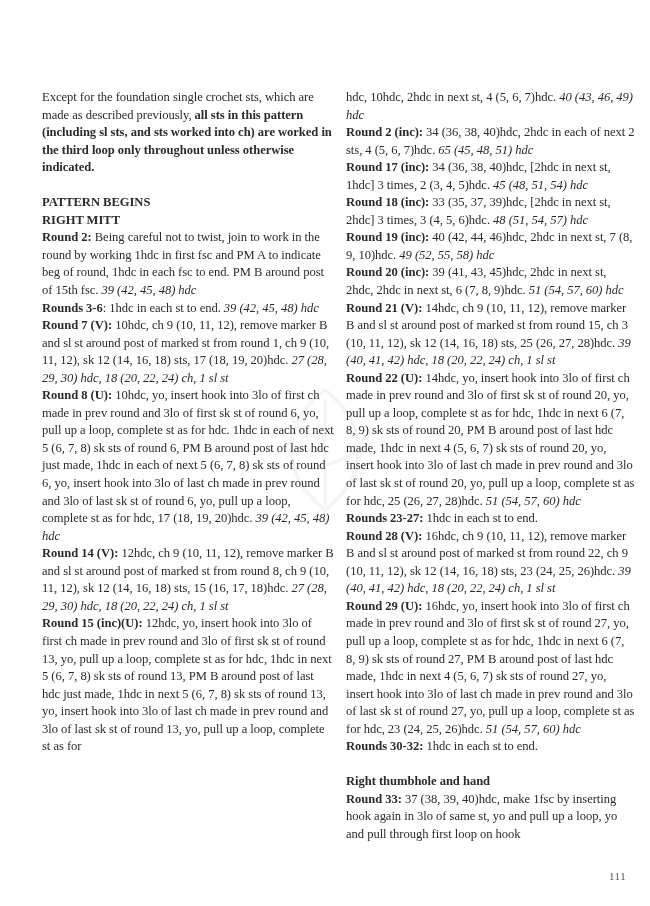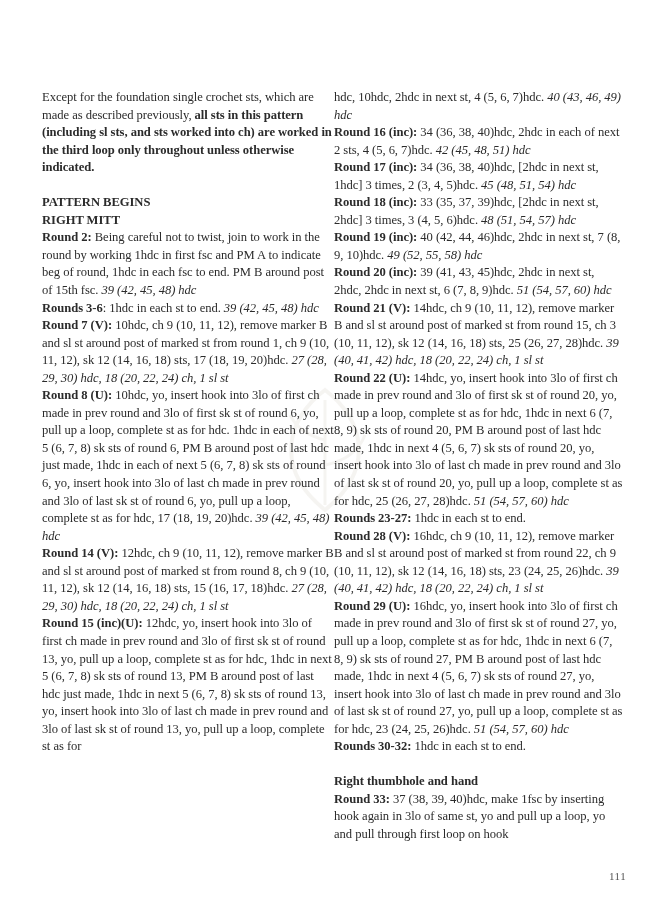--- a/index.html
+++ b/index.html
@@ -12,21 +12,21 @@
   .watermark {
     position: absolute; left: 255px; top: 380px; width: 140px; height: 140px;
     opacity: 0.08;
   }
   .col {
     position: absolute; top: 89px; width: 292px;
     font-size: 12.6px; line-height: 17.55px;
     letter-spacing: -0.05px;
   }
   .col.left { left: 42px; }
-  .col.right { left: 334px; width: 290px; }
+  .col.right { left: 346px; width: 290px; }
   p { margin: 0; }
   .b { font-weight: bold; }
   .i { font-style: italic; }
   .gap { height: 17.55px; }
   .head { font-weight: bold; }
   .page-number {
     position: absolute; left: 609px; top: 870px;
     font-size: 11px; color: #555; letter-spacing: 0.5px;
   }
 </style>
@@ -49,21 +49,21 @@
   <p><span class="b">Rounds 3-6</span><span>: 1hdc in each st to end. </span><span class="i">39 (42, 45, 48) hdc</span></p>
   <p><span class="b">Round 7 (V):</span><span> 10hdc, ch 9 (10, 11, 12), remove marker B and sl st around post of marked st from round 1, ch 9 (10, 11, 12), sk 12 (14, 16, 18) sts, 17 (18, 19, 20)hdc. </span><span class="i">27 (28, 29, 30) hdc, 18 (20, 22, 24) ch, 1 sl st</span></p>
   <p><span class="b">Round 8 (U):</span><span> 10hdc, yo, insert hook into 3lo of first ch made in prev round and 3lo of first sk st of round 6, yo, pull up a loop, complete st as for hdc. 1hdc in each of next 5 (6, 7, 8) sk sts of round 6, PM B around post of last hdc just made, 1hdc in each of next 5 (6, 7, 8) sk sts of round 6, yo, insert hook into 3lo of last ch made in prev round and 3lo of last sk st of round 6, yo, pull up a loop, complete st as for hdc, 17 (18, 19, 20)hdc. </span><span class="i">39 (42, 45, 48) hdc</span></p>
   <p><span class="b">Round 14 (V):</span><span> 12hdc, ch 9 (10, 11, 12), remove marker B and sl st around post of marked st from round 8, ch 9 (10, 11, 12), sk 12 (14, 16, 18) sts, 15 (16, 17, 18)hdc. </span><span class="i">27 (28, 29, 30) hdc, 18 (20, 22, 24) ch, 1 sl st</span></p>
   <p><span class="b">Round 15 (inc)(U):</span><span> 12hdc, yo, insert hook into 3lo of first ch made in prev round and 3lo of first sk st of round 13, yo, pull up a loop, complete st as for hdc, 1hdc in next 5 (6, 7, 8) sk sts of round 13, PM B around post of last hdc just made, 1hdc in next 5 (6, 7, 8) sk sts of round 13, yo, insert hook into 3lo of last ch made in prev round and 3lo of last sk st of round 13, yo, pull up a loop, complete st as for</span></p>
 </div>
 
 <div class="col right">
   <p><span>hdc, 10hdc, 2hdc in next st, 4 (5, 6, 7)hdc. </span><span class="i">40 (43, 46, 49) hdc</span></p>
 
-  <p><span class="b">Round 16 (inc):</span><span> 34 (36, 38, 40)hdc, 2hdc in each of next 2 sts, 4 (5, 6, 7)hdc. </span><span class="i">42 (45, 48, 51) hdc</span></p>
+  <p><span class="b">Round 2 (inc):</span><span> 34 (36, 38, 40)hdc, 2hdc in each of next 2 sts, 4 (5, 6, 7)hdc. </span><span class="i">65 (45, 48, 51) hdc</span></p>
   <p><span class="b">Round 17 (inc):</span><span> 34 (36, 38, 40)hdc, [2hdc in next st, 1hdc] 3 times, 2 (3, 4, 5)hdc. </span><span class="i">45 (48, 51, 54) hdc</span></p>
   <p><span class="b">Round 18 (inc):</span><span> 33 (35, 37, 39)hdc, [2hdc in next st, 2hdc] 3 times, 3 (4, 5, 6)hdc. </span><span class="i">48 (51, 54, 57) hdc</span></p>
   <p><span class="b">Round 19 (inc):</span><span> 40 (42, 44, 46)hdc, 2hdc in next st, 7 (8, 9, 10)hdc. </span><span class="i">49 (52, 55, 58) hdc</span></p>
   <p><span class="b">Round 20 (inc):</span><span> 39 (41, 43, 45)hdc, 2hdc in next st, 2hdc, 2hdc in next st, 6 (7, 8, 9)hdc. </span><span class="i">51 (54, 57, 60) hdc</span></p>
   <p><span class="b">Round 21 (V):</span><span> 14hdc, ch 9 (10, 11, 12), remove marker B and sl st around post of marked st from round 15, ch 3 (10, 11, 12), sk 12 (14, 16, 18) sts, 25 (26, 27, 28)hdc. </span><span class="i">39 (40, 41, 42) hdc, 18 (20, 22, 24) ch, 1 sl st</span></p>
   <p><span class="b">Round 22 (U):</span><span> 14hdc, yo, insert hook into 3lo of first ch made in prev round and 3lo of first sk st of round 20, yo, pull up a loop, complete st as for hdc, 1hdc in next 6 (7, 8, 9) sk sts of round 20, PM B around post of last hdc made, 1hdc in next 4 (5, 6, 7) sk sts of round 20, yo, insert hook into 3lo of last ch made in prev round and 3lo of last sk st of round 20, yo, pull up a loop, complete st as for hdc, 25 (26, 27, 28)hdc. </span><span class="i">51 (54, 57, 60) hdc</span></p>
   <p><span class="b">Rounds 23-27:</span><span> 1hdc in each st to end.</span></p>
   <p><span class="b">Round 28 (V):</span><span> 16hdc, ch 9 (10, 11, 12), remove marker B and sl st around post of marked st from round 22, ch 9 (10, 11, 12), sk 12 (14, 16, 18) sts, 23 (24, 25, 26)hdc. </span><span class="i">39 (40, 41, 42) hdc, 18 (20, 22, 24) ch, 1 sl st</span></p>
   <p><span class="b">Round 29 (U):</span><span> 16hdc, yo, insert hook into 3lo of first ch made in prev round and 3lo of first sk st of round 27, yo, pull up a loop, complete st as for hdc, 1hdc in next 6 (7, 8, 9) sk sts of round 27, PM B around post of last hdc made, 1hdc in next 4 (5, 6, 7) sk sts of round 27, yo, insert hook into 3lo of last ch made in prev round and 3lo of last sk st of round 27, yo, pull up a loop, complete st as for hdc, 23 (24, 25, 26)hdc. </span><span class="i">51 (54, 57, 60) hdc</span></p>
   <p><span class="b">Rounds 30-32:</span><span> 1hdc in each st to end.</span></p>

